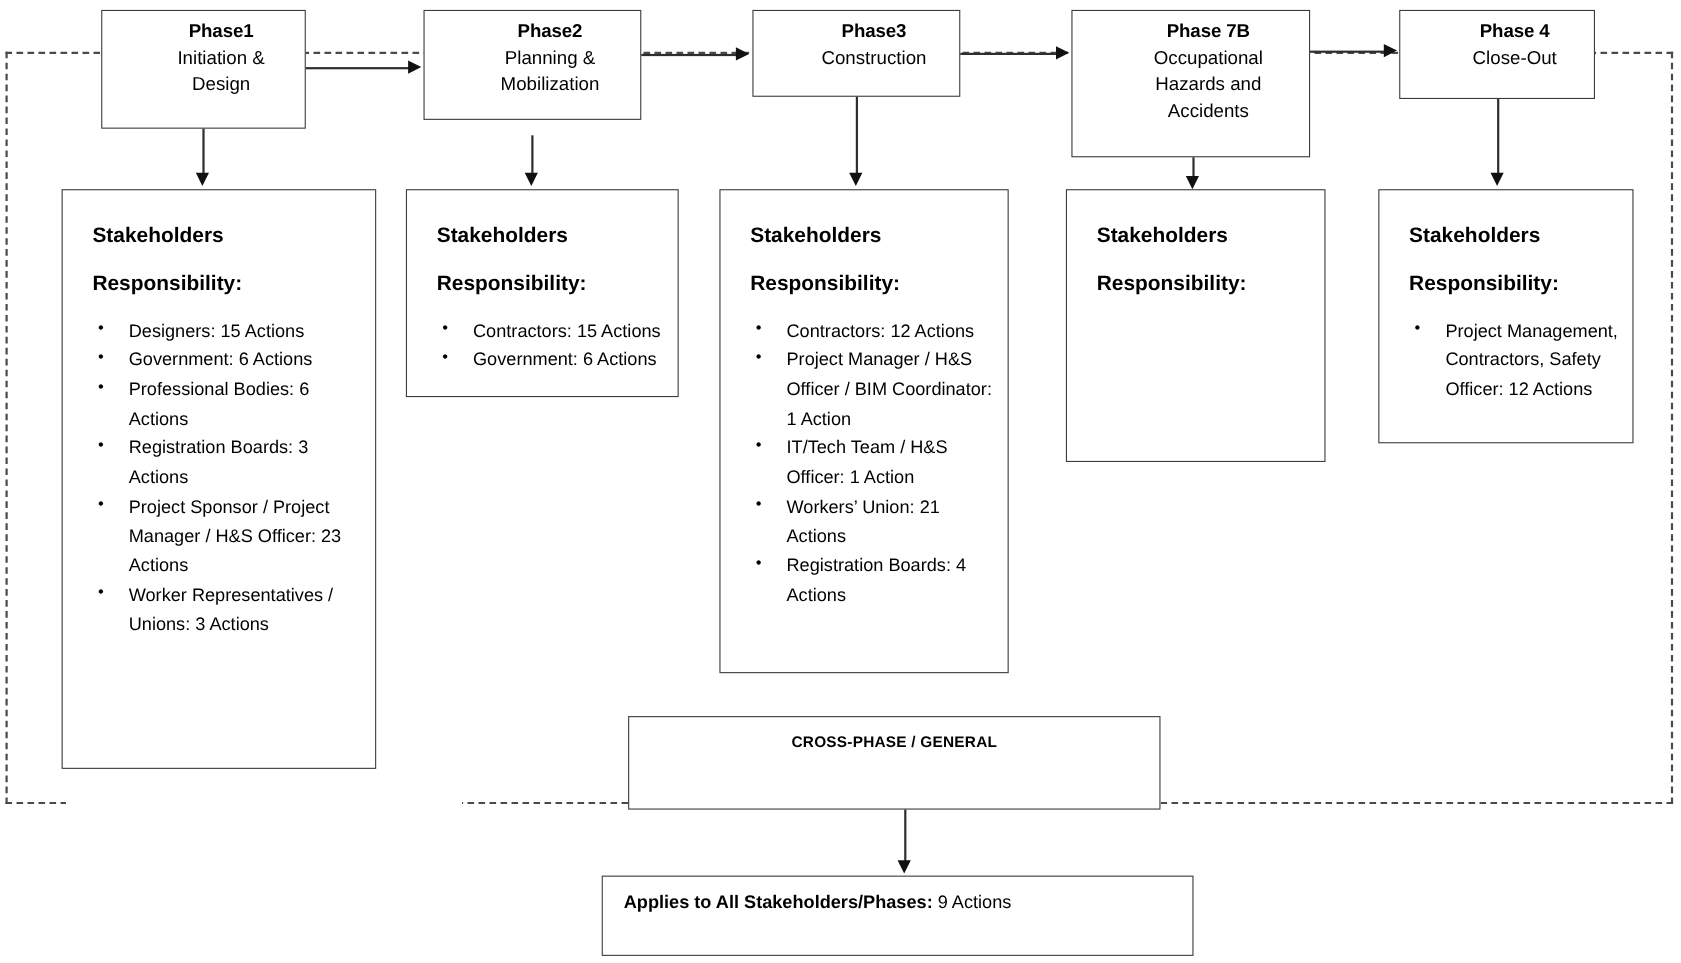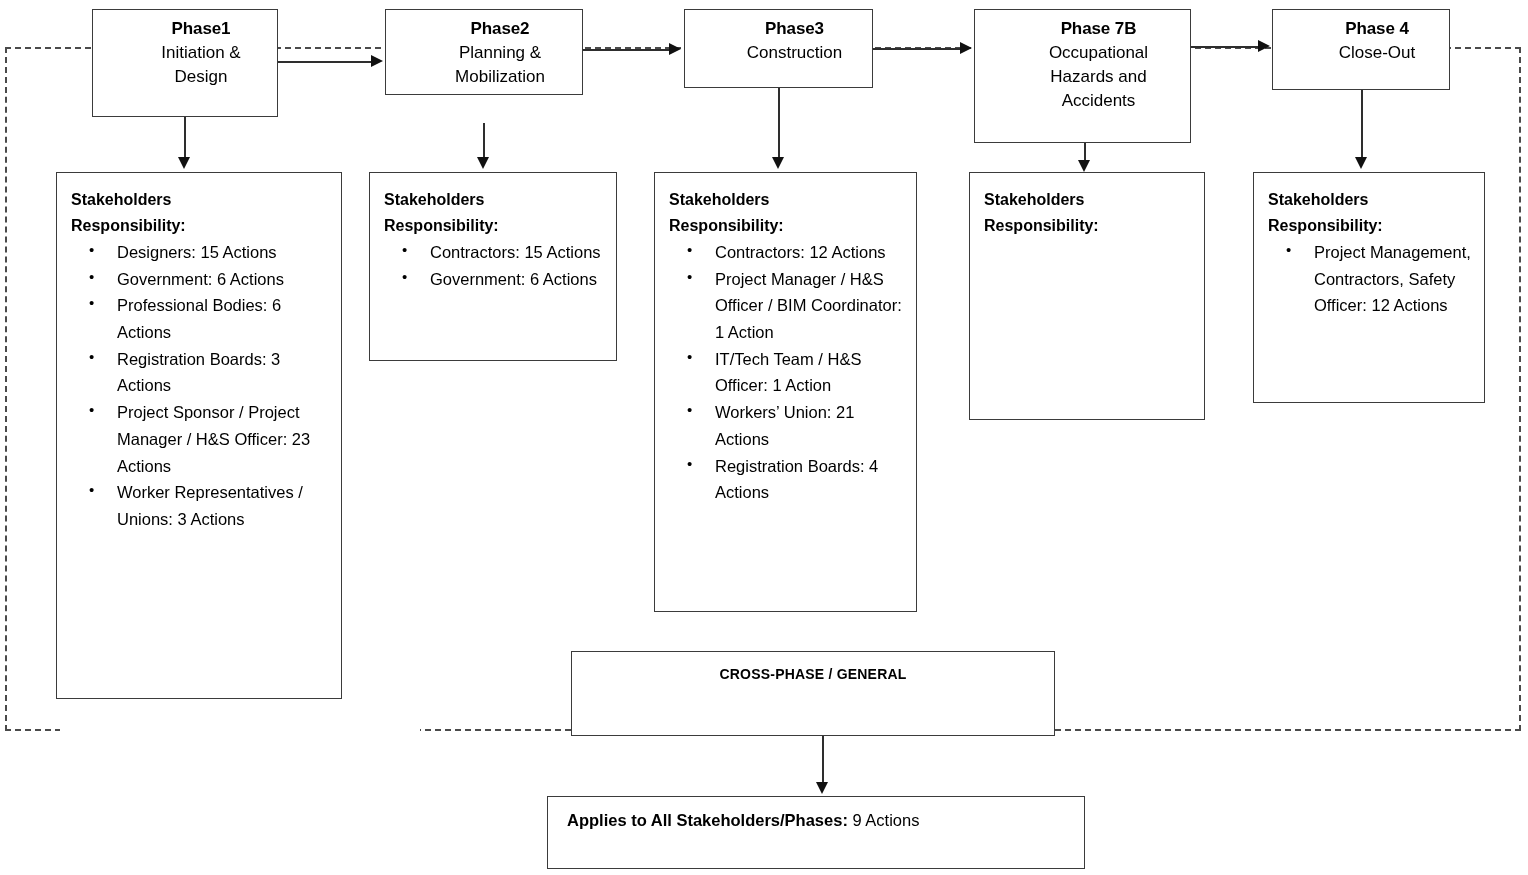--- a/index.html
+++ b/index.html
@@ -53,23 +53,23 @@
     font-weight: normal;
     font-size: 17px;
   }
   .stake-box {
     padding: 14px 10px 8px 14px;
     font-size: 16.5px;
     line-height: 1.62;
   }
   .stake-head {
     font-weight: bold;
-    font-size: 16px;
+    font-size: 19px;
     line-height: 1.62;
-    margin: 0;
+    margin: 13px;
   }
   ul.stake-list {
     margin: 0;
     padding: 0 0 0 46px;
     list-style: none;
   }
   ul.stake-list li {
     position: relative;
     margin: 0;
     padding: 0;
@@ -133,21 +133,21 @@
 
   <div style="position:absolute; left:60px; top:700px; width:360px; height:34px; background:#ffffff;"></div>
   <div style="position:absolute; left:571px; top:700px; width:484px; height:36px; background:#ffffff;"></div>
 
   <div class="box phase-box" style="left:92px; top:9px; width:186px; height:108px;">
     <div class="phase-title">Phase1</div>
     <div class="phase-sub">Initiation &amp;</div>
     <div class="phase-sub">Design</div>
   </div>
 
-  <div class="box phase-box" style="left:385px; top:9px; width:198px; height:86px;">
+  <div class="box phase-box" style="left:385px; top:9px; width:198px; height:100px;">
     <div class="phase-title">Phase2</div>
     <div class="phase-sub">Planning &amp;</div>
     <div class="phase-sub">Mobilization</div>
   </div>
 
   <div class="box phase-box" style="left:684px; top:9px; width:189px; height:79px;">
     <div class="phase-title">Phase3</div>
     <div class="phase-sub">Construction</div>
   </div>
 

